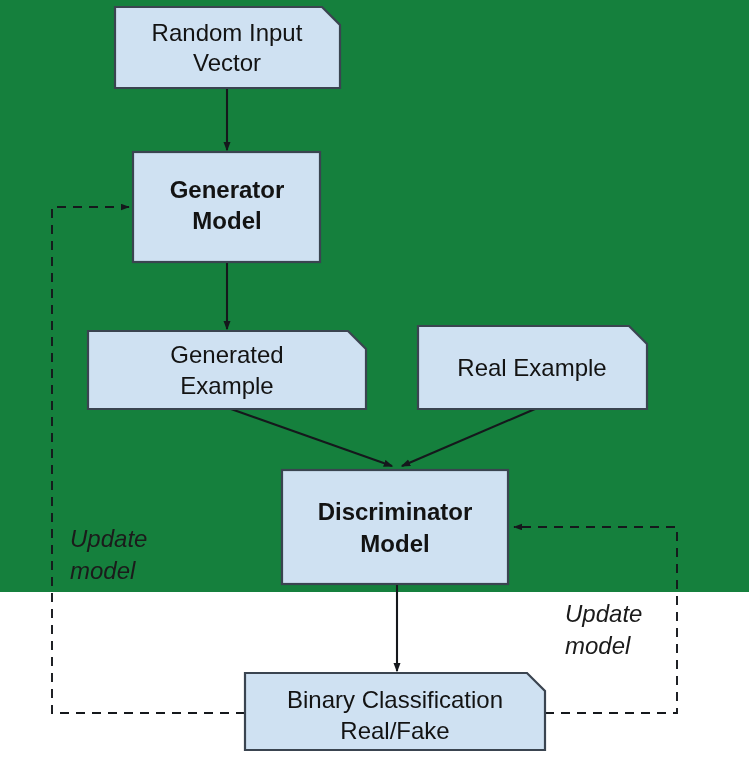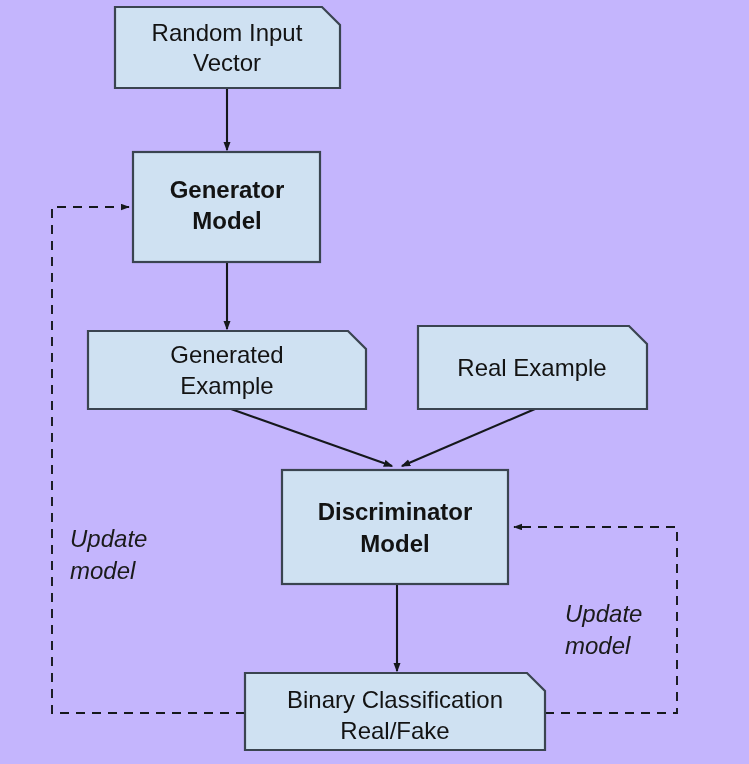--- a/index.html
+++ b/index.html
@@ -9,22 +9,22 @@
   }
   body {
     width: 749px;
     height: 764px;
     font-family: "Liberation Sans", sans-serif;
     overflow: hidden;
   }
   #diagram-root {
     position: relative;
     width: 749px;
-    height: 764px;
-    background: #c4b5fd;
+    height: 592px;
+    background: #15803d;
   }
   svg#gan-diagram {
     display: block;
     width: 749px;
     height: 764px;
   }
   .node-shape {
     fill: #cfe1f2;
     stroke: #3a4450;
     stroke-width: 2.2;

